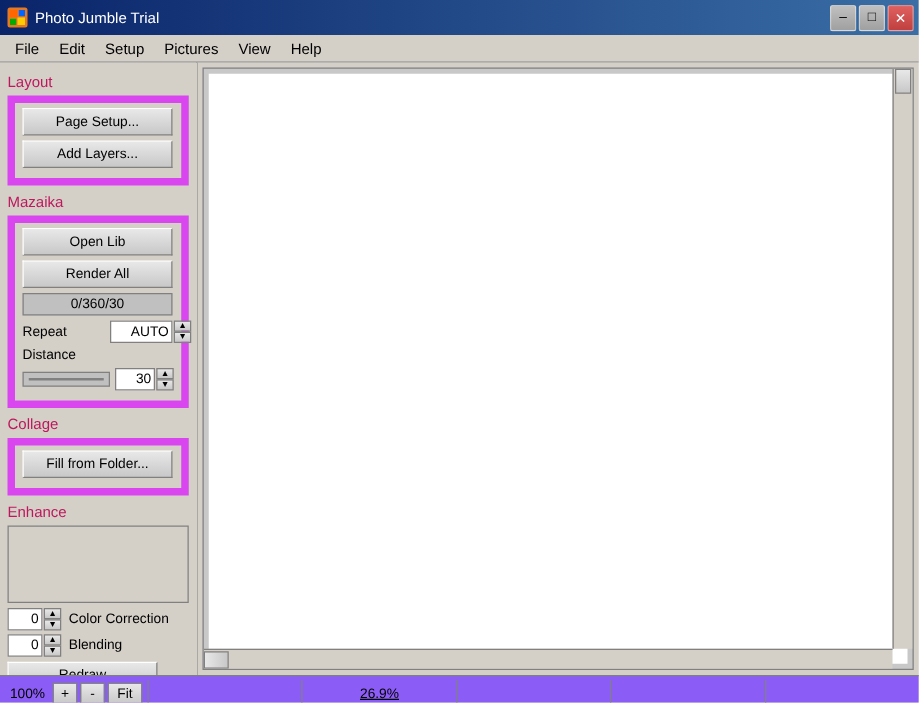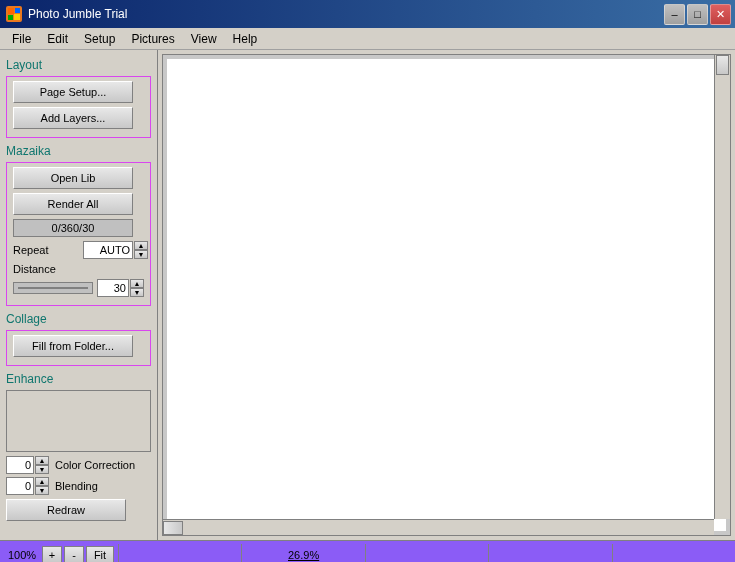--- a/index.html
+++ b/index.html
@@ -91,25 +91,25 @@
       padding: 4px 6px;
       overflow-y: auto;
       flex-shrink: 0;
     }
 
     .section-label {
       font-size: 12px;
       font-weight: normal;
       margin-bottom: 4px;
       margin-top: 4px;
-      color: #0f766e;
+      color: #be185d;
     }
 
     .section-box {
-      border: 1px solid #d946ef;
+      border: 6px solid #d946ef;
       background: #d4d0c8;
       padding: 4px 6px;
       margin-bottom: 6px;
     }
 
     .panel-btn {
       width: 120px;
       height: 22px;
       background: linear-gradient(to bottom, #e8e8e8, #c8c8c8);
       border: 1px solid #808080;

